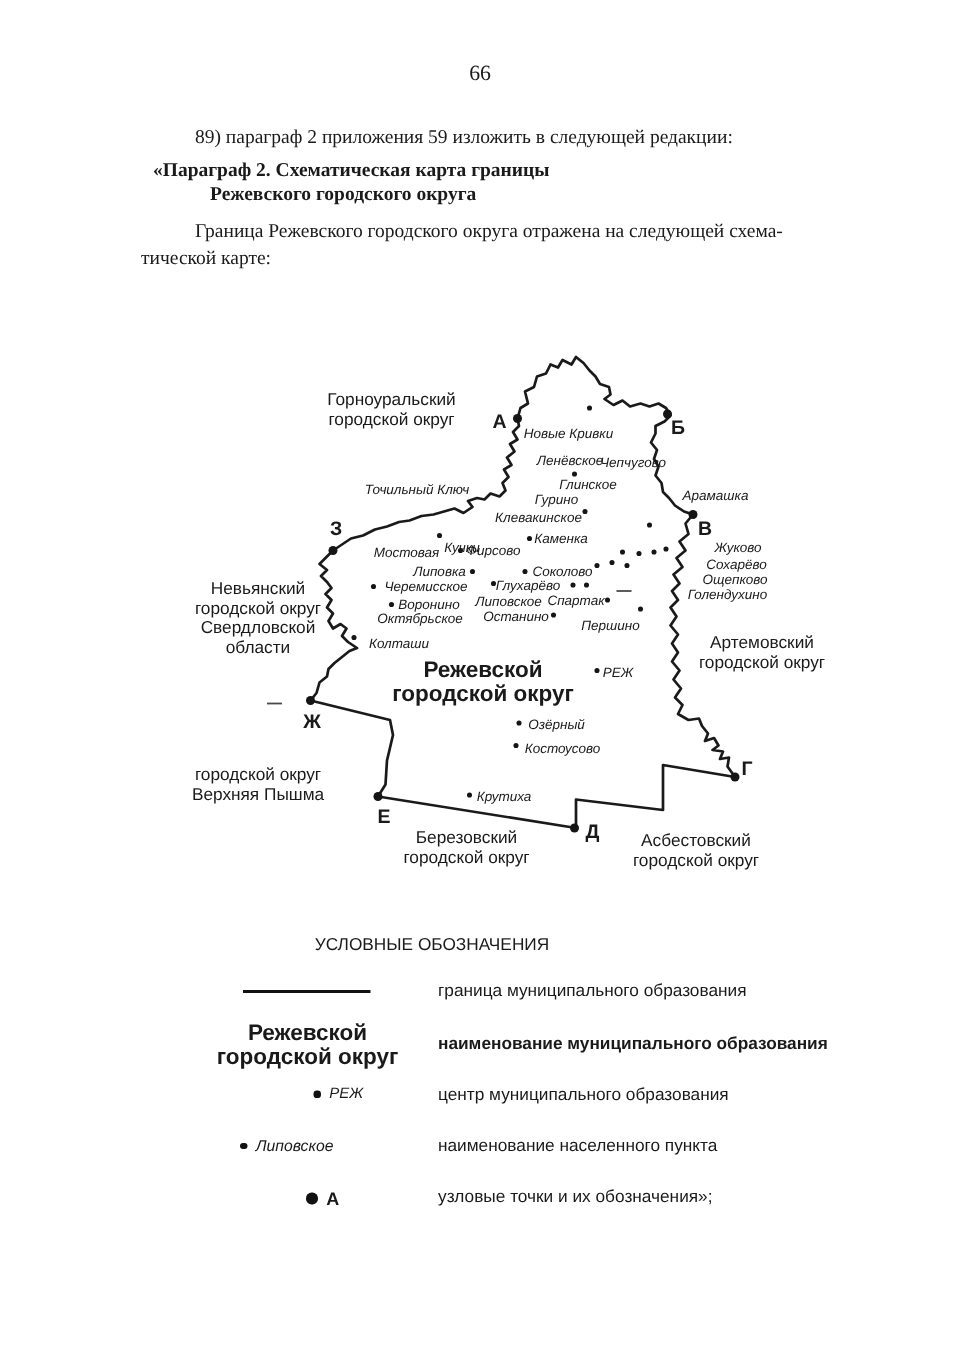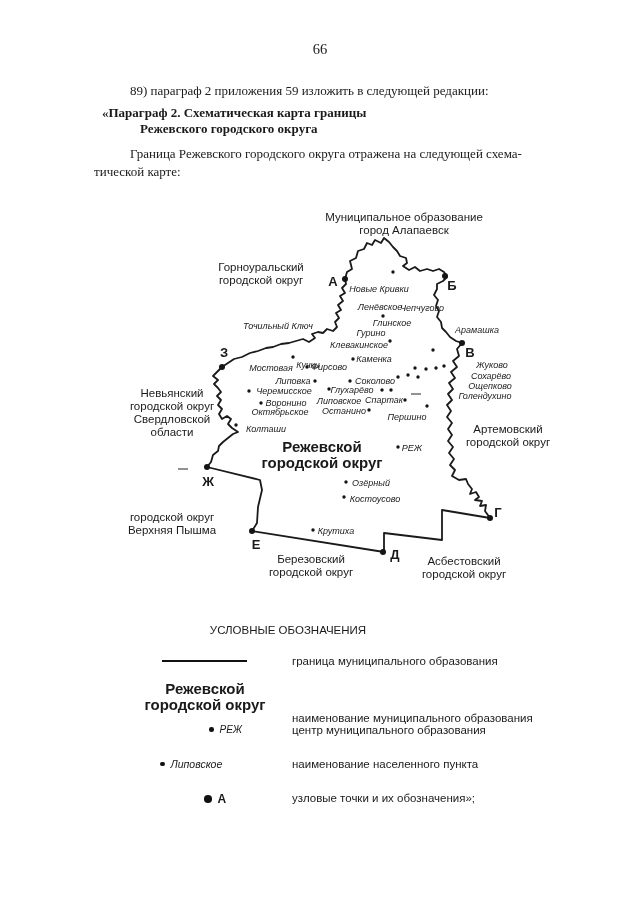--- a/index.html
+++ b/index.html
@@ -87,24 +87,20 @@
         <circle cx="408" cy="375" r="1.7" fill="#151515"></circle>
         <circle cx="418" cy="377" r="1.7" fill="#151515"></circle>
         <circle cx="382" cy="390" r="1.7" fill="#151515"></circle>
         <circle cx="391" cy="390" r="1.7" fill="#151515"></circle>
         <circle cx="405" cy="400" r="1.7" fill="#151515"></circle>
         <circle cx="427" cy="406" r="1.7" fill="#151515"></circle>
         <line x1="411" y1="394" x2="421" y2="394" stroke="#4a4a4a" stroke-width="1.2"></line>
         <line x1="178" y1="469" x2="188" y2="469" stroke="#4a4a4a" stroke-width="1.2"></line>
       </svg>
     <div id="map-labels">
-        <div class="region-label" style="left: 404px; top: 211px;">
-          <div>Муниципальное образование</div>
-          <div>город Алапаевск</div>
-        </div>
         <div class="region-label" style="left: 261px; top: 261px;">
           <div>Горноуральский</div>
           <div>городской округ</div>
         </div>
         <div class="region-label" style="left: 172px; top: 387px;">
           <div>Невьянский</div>
           <div>городской округ</div>
           <div>Свердловской</div>
           <div>области</div>
         </div>
@@ -173,21 +169,21 @@
   <div class="abs legend-title">УСЛОВНЫЕ ОБОЗНАЧЕНИЯ</div>
 
   <div>
     <div class="abs legend-sym-line"></div>
     <div class="abs legend-desc" style="top:655px;">граница муниципального образования</div>
 
     <div class="abs legend-sym-name">
       <div>Режевской</div>
       <div>городской округ</div>
     </div>
-    <div class="abs legend-desc" style="top:712px;">наименование муниципального образования</div>
+    <div class="abs legend-desc" style="top:690px;font-weight:bold;">наименование муниципального образования</div>
 
     <div class="abs legend-sym-row" style="left:209px;top:724px;">
       <span class="bullet"></span>
       <span class="ital" style="font-size:10px;">РЕЖ</span>
     </div>
     <div class="abs legend-desc" style="top:724px;">центр муниципального образования</div>
 
     <div class="abs legend-sym-row" style="left:160px;top:758px;">
       <span class="bullet"></span>
       <span class="ital">Липовское</span>

